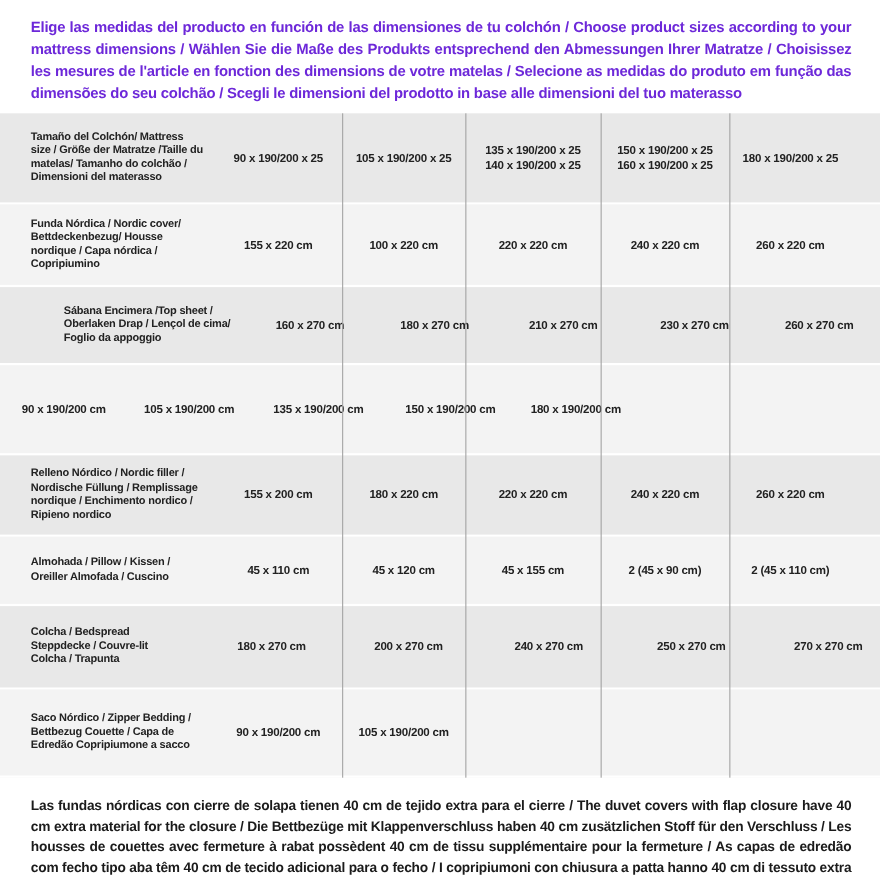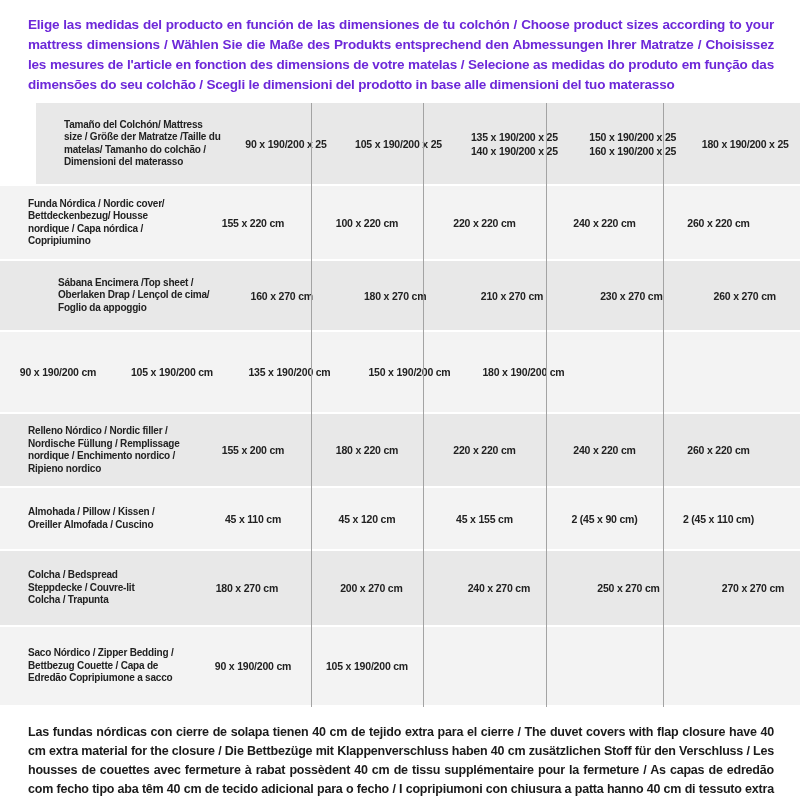--- a/index.html
+++ b/index.html
@@ -62,21 +62,21 @@
     white-space: pre-line;
     letter-spacing: -0.2px;
     color: #222222;
     padding: 4px 2px;
   }
   .c1 { width: 116px; }
   .c2 { width: 112px; }
   .c3 { width: 123px; }
   .c4 { width: 117px; }
   .c5 { width: 111px; }
-  .r1 { min-height: 83px; margin-left: 36px; }
+  .r1 { min-height: 83px; }
   .r2 { min-height: 75px; }
   .r3 { min-height: 71px; padding-left: 30px; }
   .r4 { min-height: 82px; }
   .r5 { min-height: 74px; }
   .r6 { min-height: 63px; }
   .r7 { min-height: 76px; gap: 28px; }
   .r8 { min-height: 80px; }
   .vline {
     position: absolute;
     top: 0;

